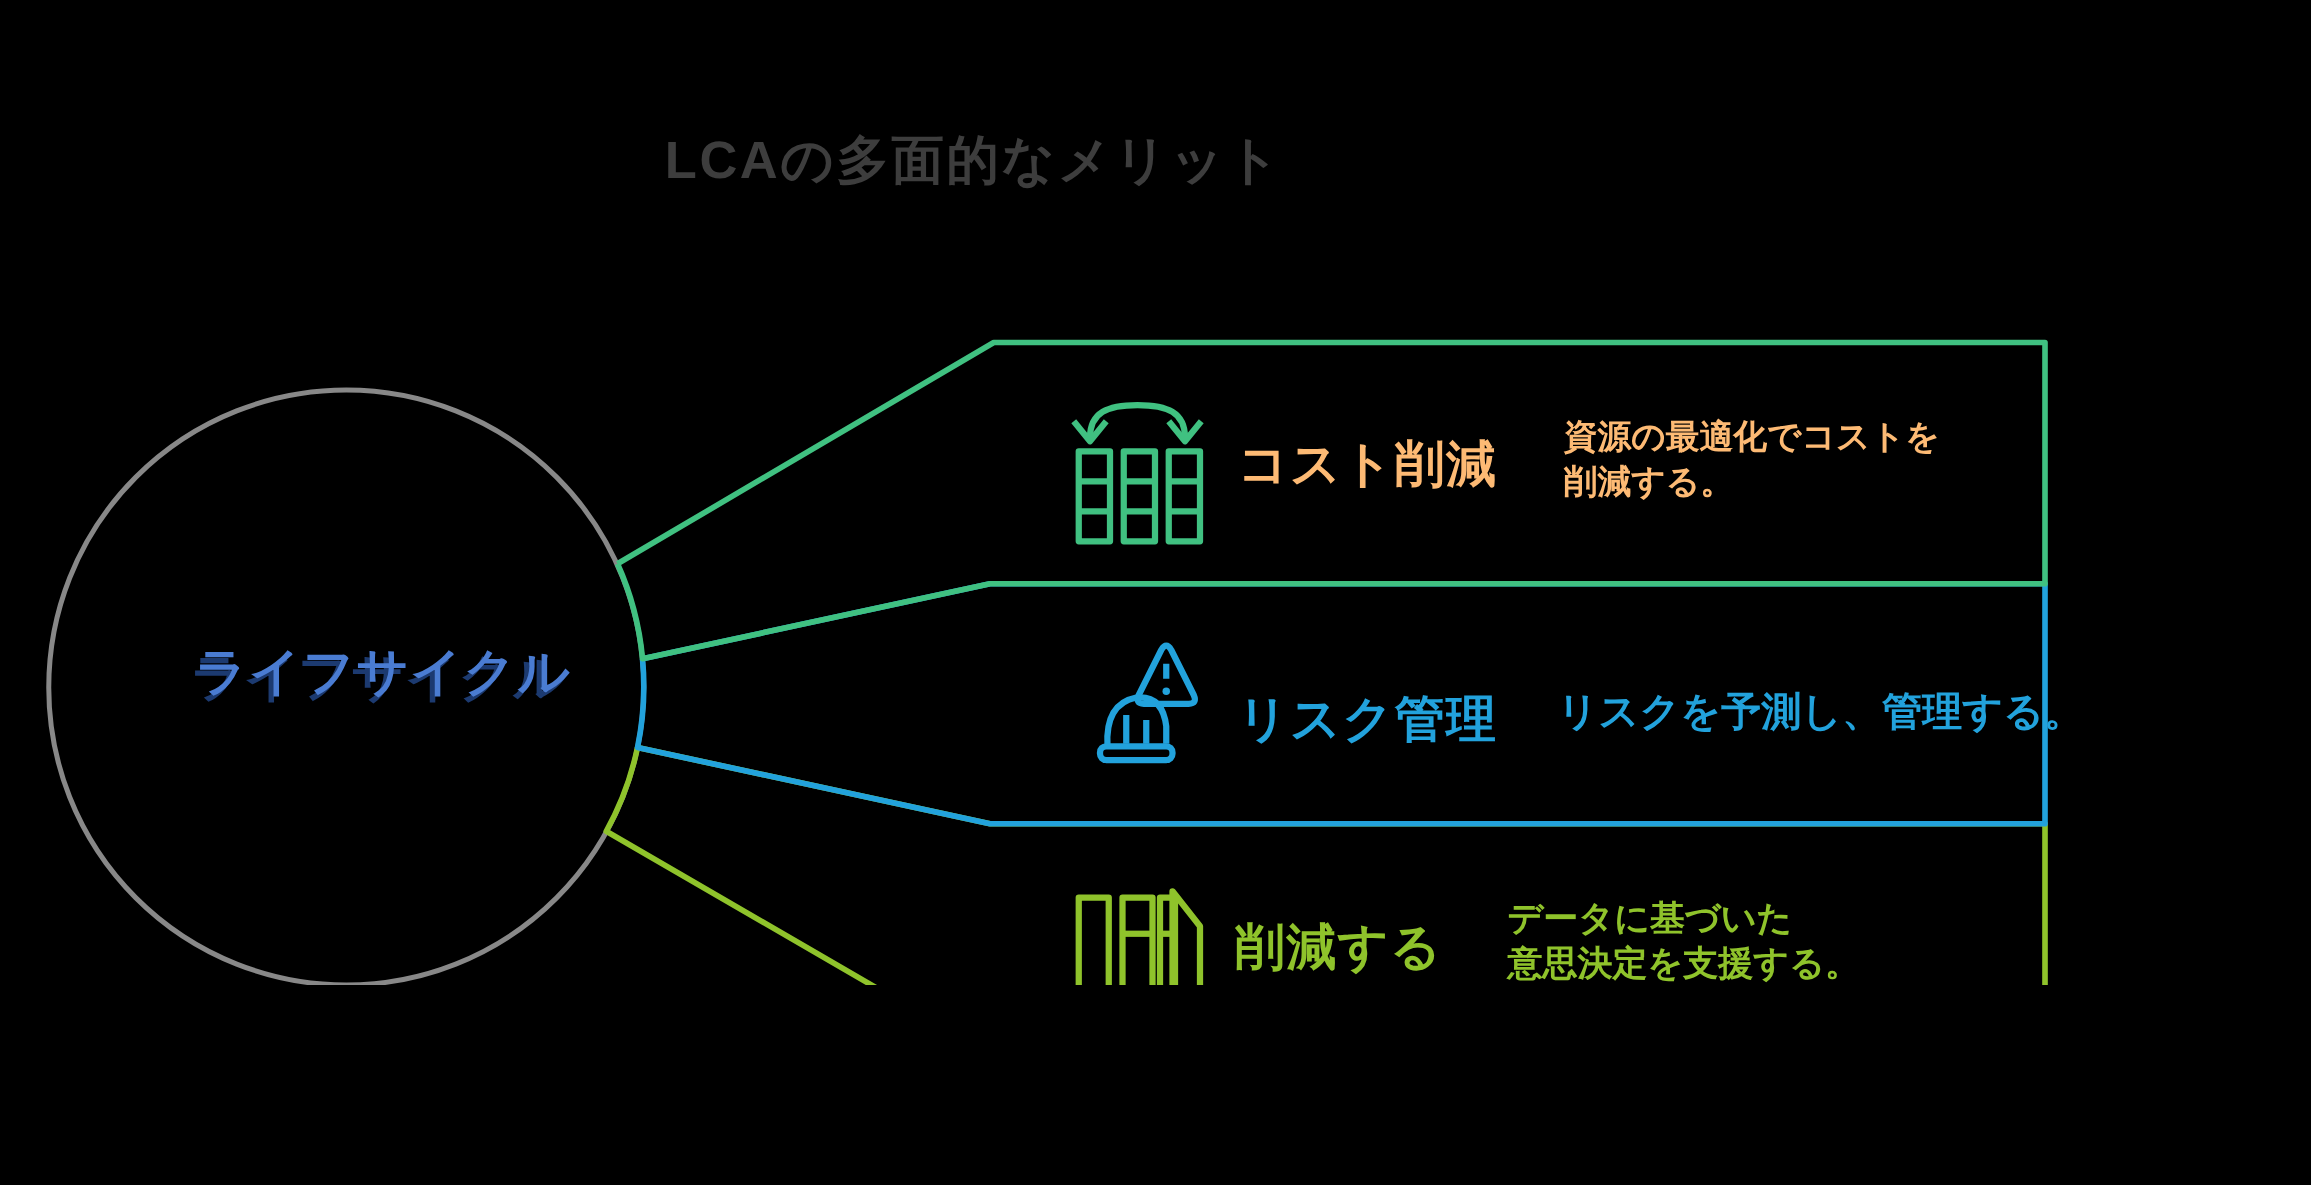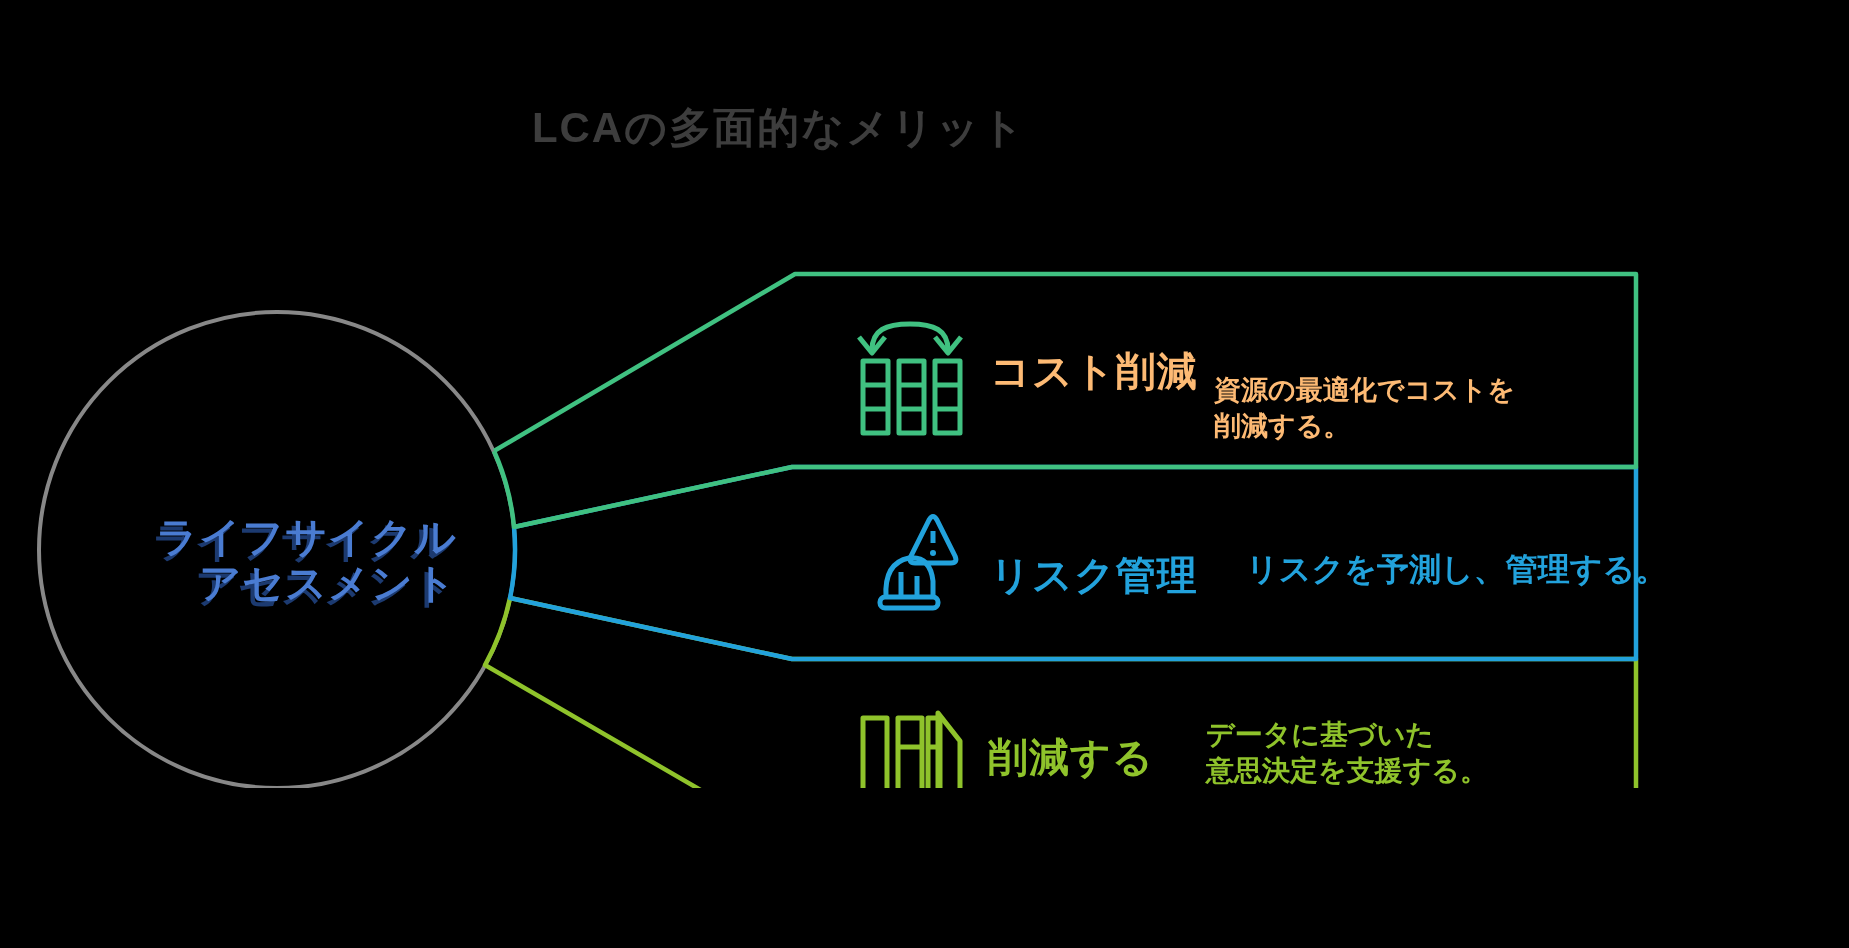--- a/index.html
+++ b/index.html
@@ -24,21 +24,21 @@
     font-size:41px;line-height:46px;letter-spacing:1px;
     color:#4a7cd2;
     text-shadow:-4px 5px 0 #1c3a70;
   }
   .benefit-label{font-size:40px;letter-spacing:1px;}
   .benefit-desc{font-size:27px;line-height:36px;}
   .c-green{color:#fdba74;font-family:Liberation Mono, monospace;}
   .c-blue{color:#22a2dc;}
   .c-lime{color:#8fc32b;}
   #label-1{left:990px;top:344px;}
-  #desc-1{left:1214px;top:334px;margin-top:40px;}
+  #desc-1{left:1251px;top:334px;}
   #label-2{left:990px;top:548px;}
   #desc-2{left:1246px;top:551px;font-size:32px;}
   #label-3{left:988px;top:730px;}
   #desc-3{left:1206px;top:717px;font-size:28px;}
   .band{fill:none;stroke-width:4.5;stroke-linejoin:round;}
   .icon{fill:none;stroke-width:5;stroke-linejoin:round;}
   .s-green{stroke:#40c181;}
   .s-blue{stroke:#22a2dc;}
   .s-lime{stroke:#8fc32b;}
 </style>
@@ -84,21 +84,20 @@
       <path d="M 938 713 L 960 741 L 960 793 L 938 793 Z"></path>
       <path d="M 898 747 h 24"></path>
       <path d="M 928 747 h 12"></path>
     </g>
   </svg>
 
   <div id="title" class="txt">LCAの多面的なメリット</div>
 
   <div id="center-label" class="txt">
     <div>ライフサイクル</div>
-    <div>アセスメント</div>
   </div>
 
   <div id="label-1" class="txt benefit-label c-green">コスト削減</div>
   <div id="desc-1" class="txt benefit-desc c-green">
     <div>資源の最適化でコストを</div>
     <div>削減する。</div>
   </div>
 
   <div id="label-2" class="txt benefit-label c-blue">リスク管理</div>
   <div id="desc-2" class="txt benefit-desc c-blue">

